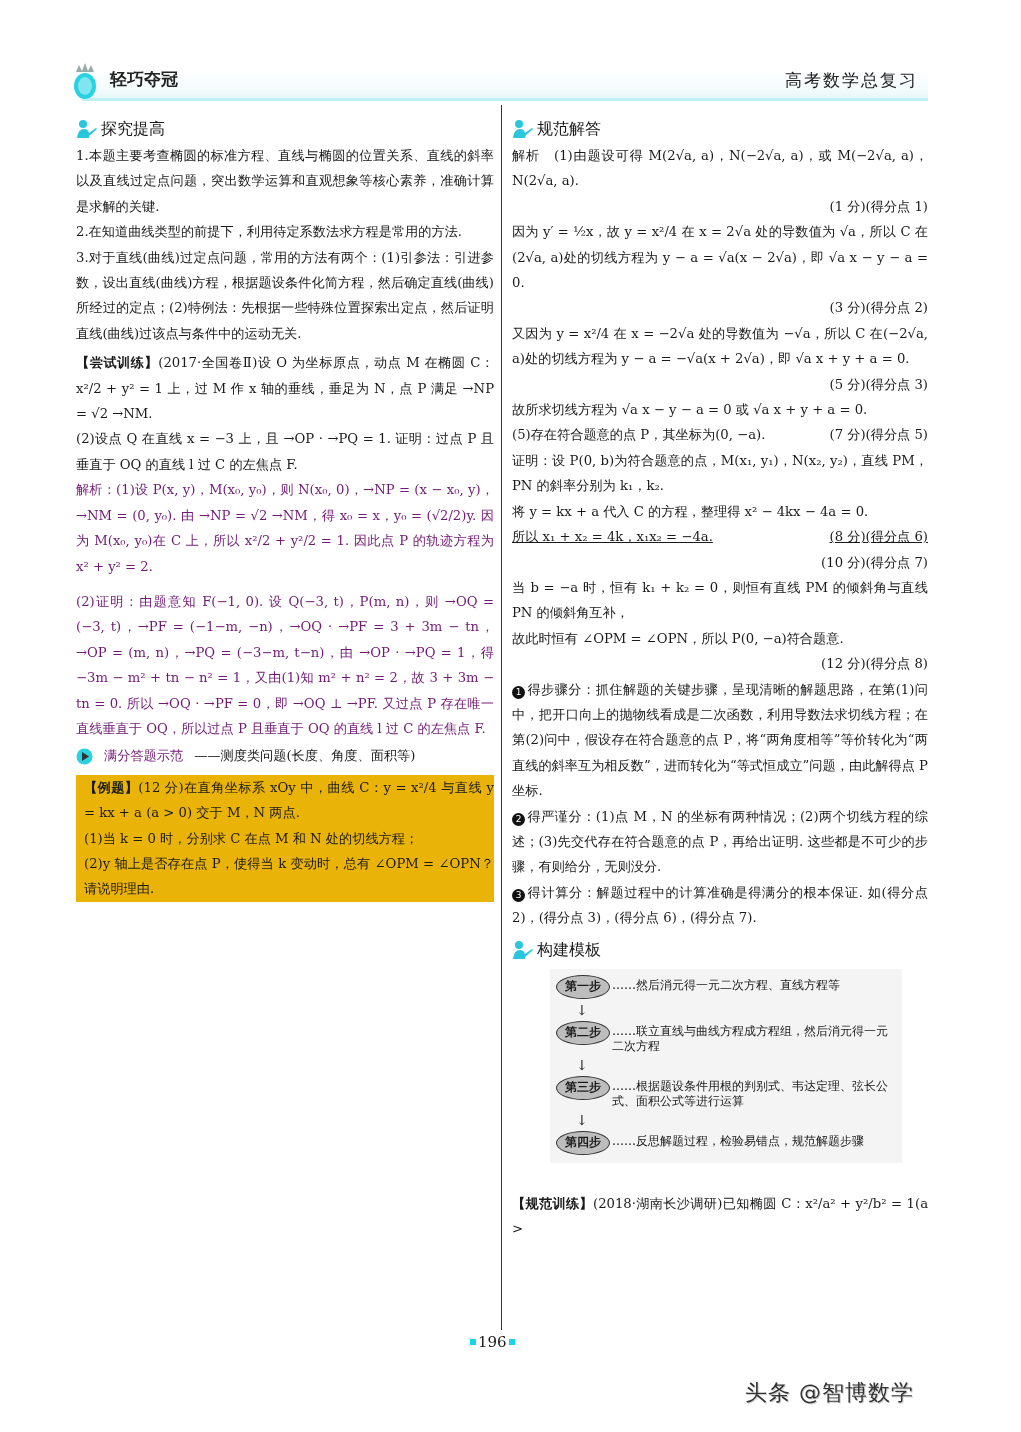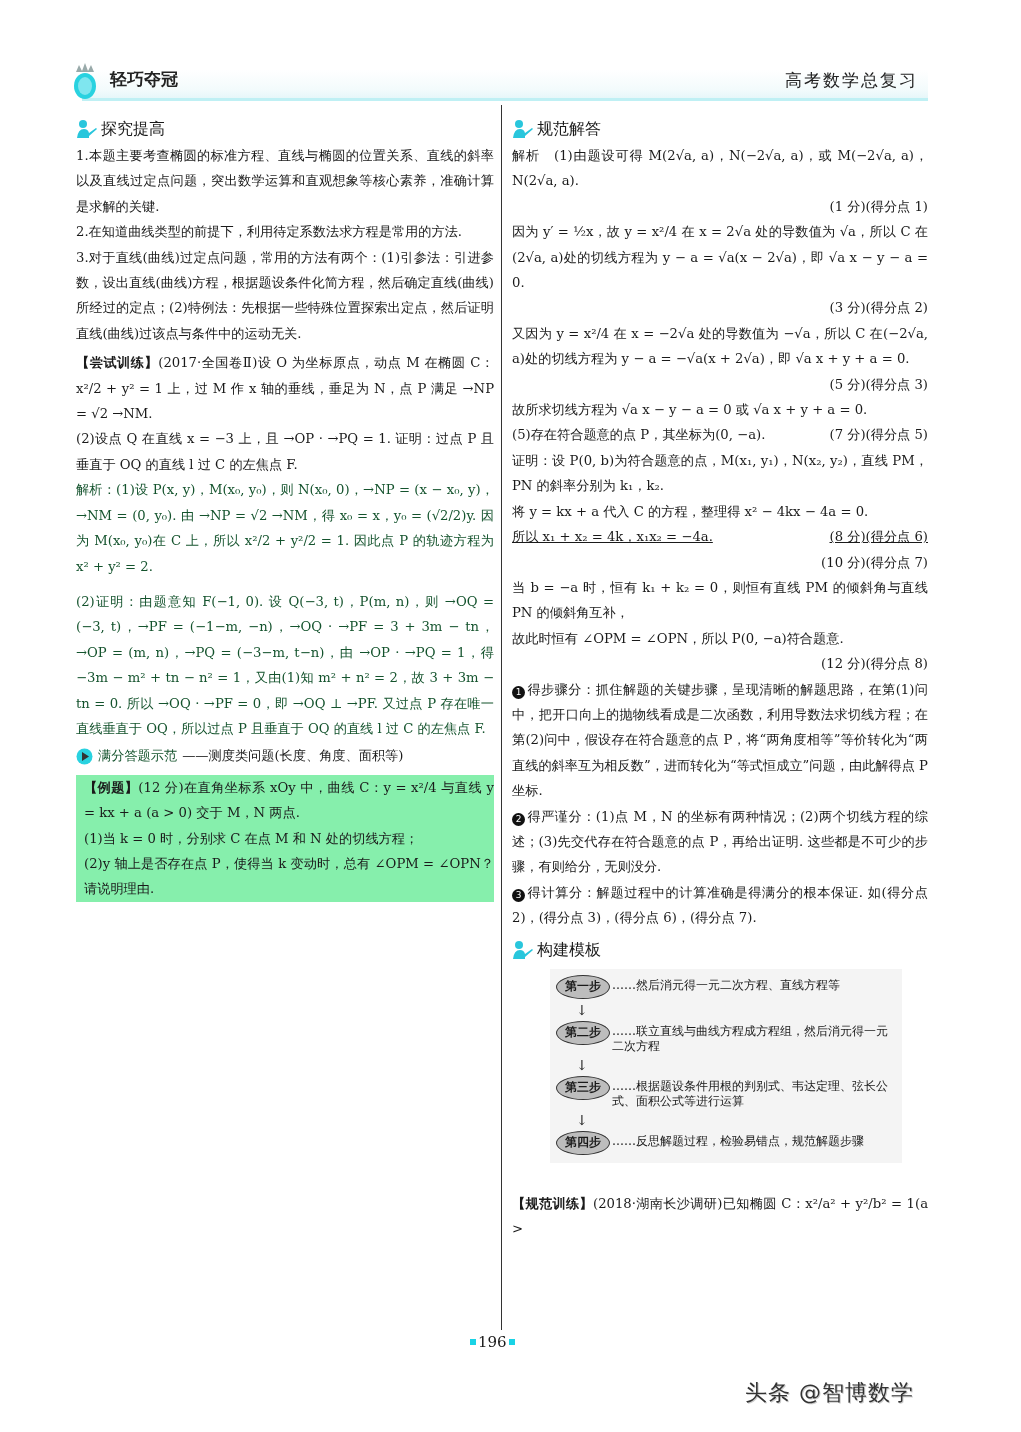--- a/index.html
+++ b/index.html
@@ -15,26 +15,26 @@
   .series { position:absolute; right:10px; top:9px; font-family:"DejaVu Sans",sans-serif;
             font-size:17px; letter-spacing:2px; color:#222; }
   .divider { position:absolute; left:501px; top:105px; width:1px; height:1225px; background:#333; }
   .col { position:absolute; font-size:13.2px; line-height:25.4px; }
   .col-left { left:76px; top:116px; width:418px; }
   .col-right { left:512px; top:116px; width:416px; }
   .sec-title { font-family:"DejaVu Sans",sans-serif; font-size:16px; line-height:26px;
                display:flex; align-items:center; gap:3px; margin-bottom:1px; }
   .person-icon { width:22px; height:20px; display:inline-block; }
   p { margin:0; text-align:justify; }
-  .cyan { color:#14532d; }
+  .cyan { color:#701a75; }
   .right-pts { text-align:right; }
   .sp { height:10px; }
-  .demo-title { display:flex; align-items:center; gap:5px; margin-top:2px; }
+  .demo-title { display:flex; align-items:center; gap:11px; margin-top:2px; }
   .play-icon { width:17px; height:17px; display:inline-block; }
-  .example { padding-left:8px; background:#86efac; margin-top:6px; }
+  .example { padding-left:8px; background:#eab308; margin-top:6px; }
   .flow { margin:6px 0 0 38px; width:340px; background:#f4f4f4; padding:6px 6px 8px 6px; }
   .flow-row { display:flex; align-items:flex-start; font-size:12px; line-height:15px; }
   .oval { flex:0 0 auto; width:52px; height:22px; border:1.5px solid #333; border-radius:50%;
           background:#bdbdbd; font-size:12px; font-weight:bold; text-align:center; line-height:21px;
           font-family:"DejaVu Sans",sans-serif; }
   .flow-text { padding-left:2px; padding-top:3px; }
   .flow-arrow { width:52px; text-align:center; font-size:14px; line-height:22px; }
   .training2 { margin-top:28px; }
   .page-num { position:absolute; left:470px; top:1333px; font-size:15px;
               display:flex; align-items:center; gap:2px; }

